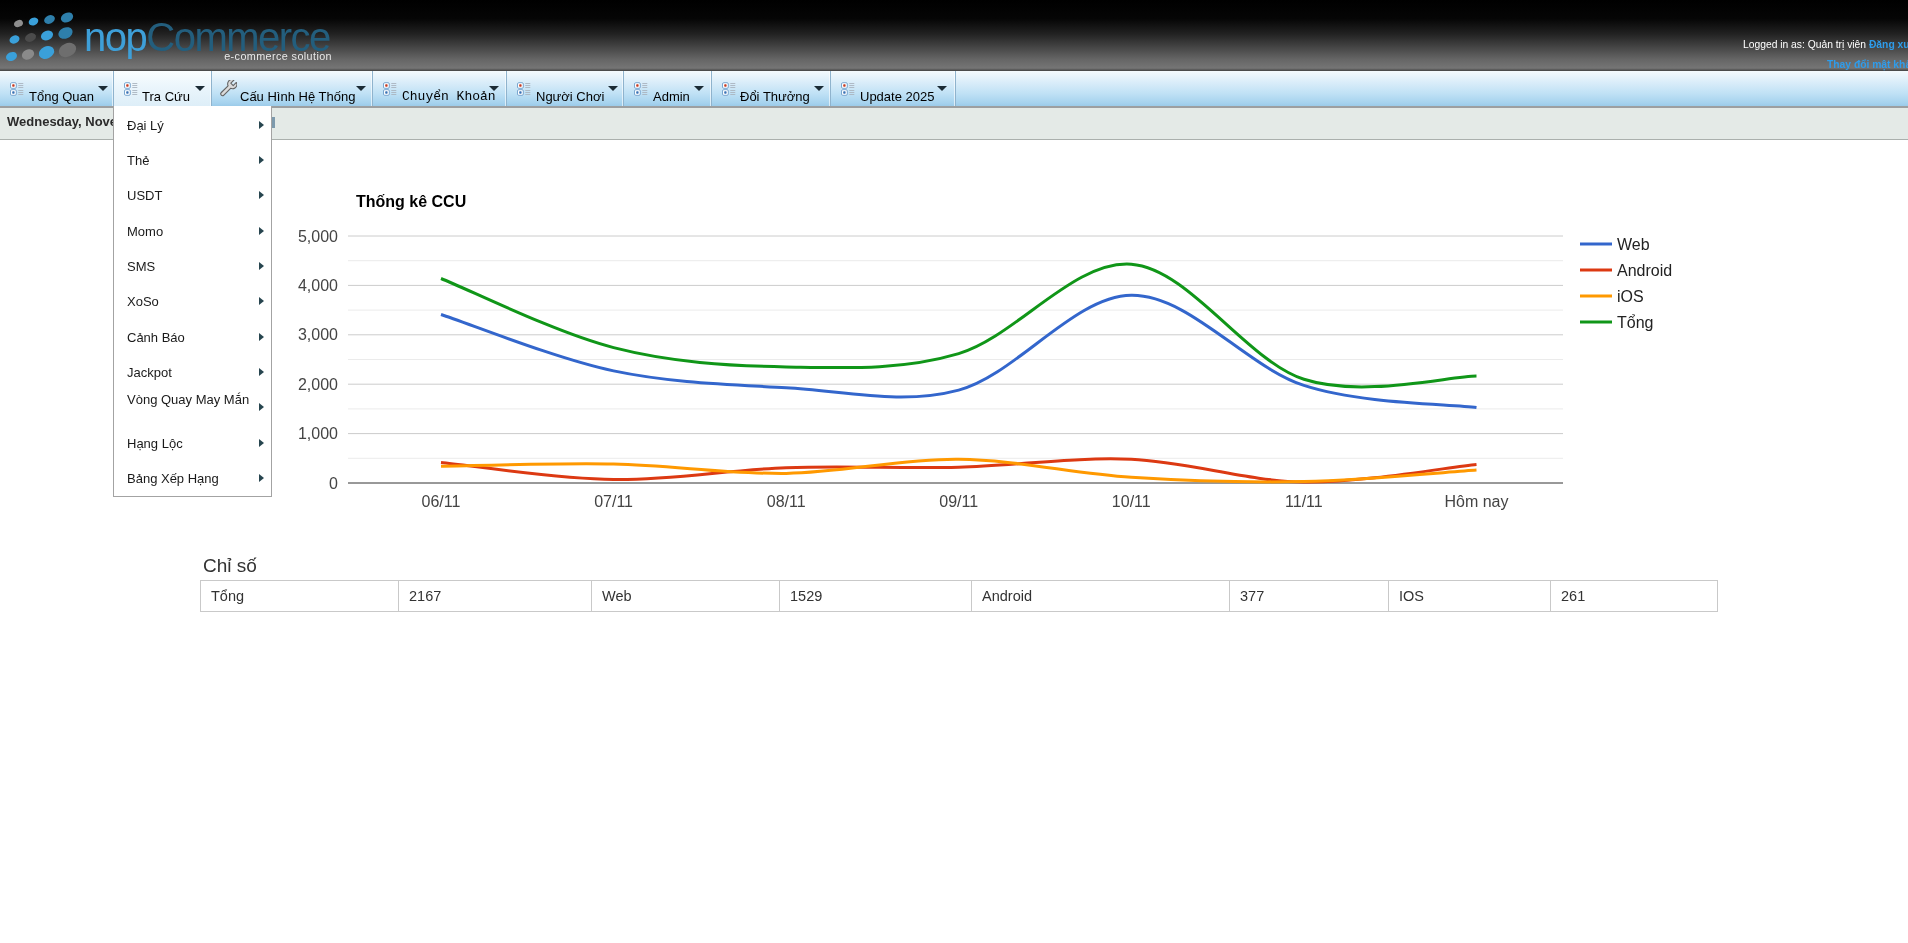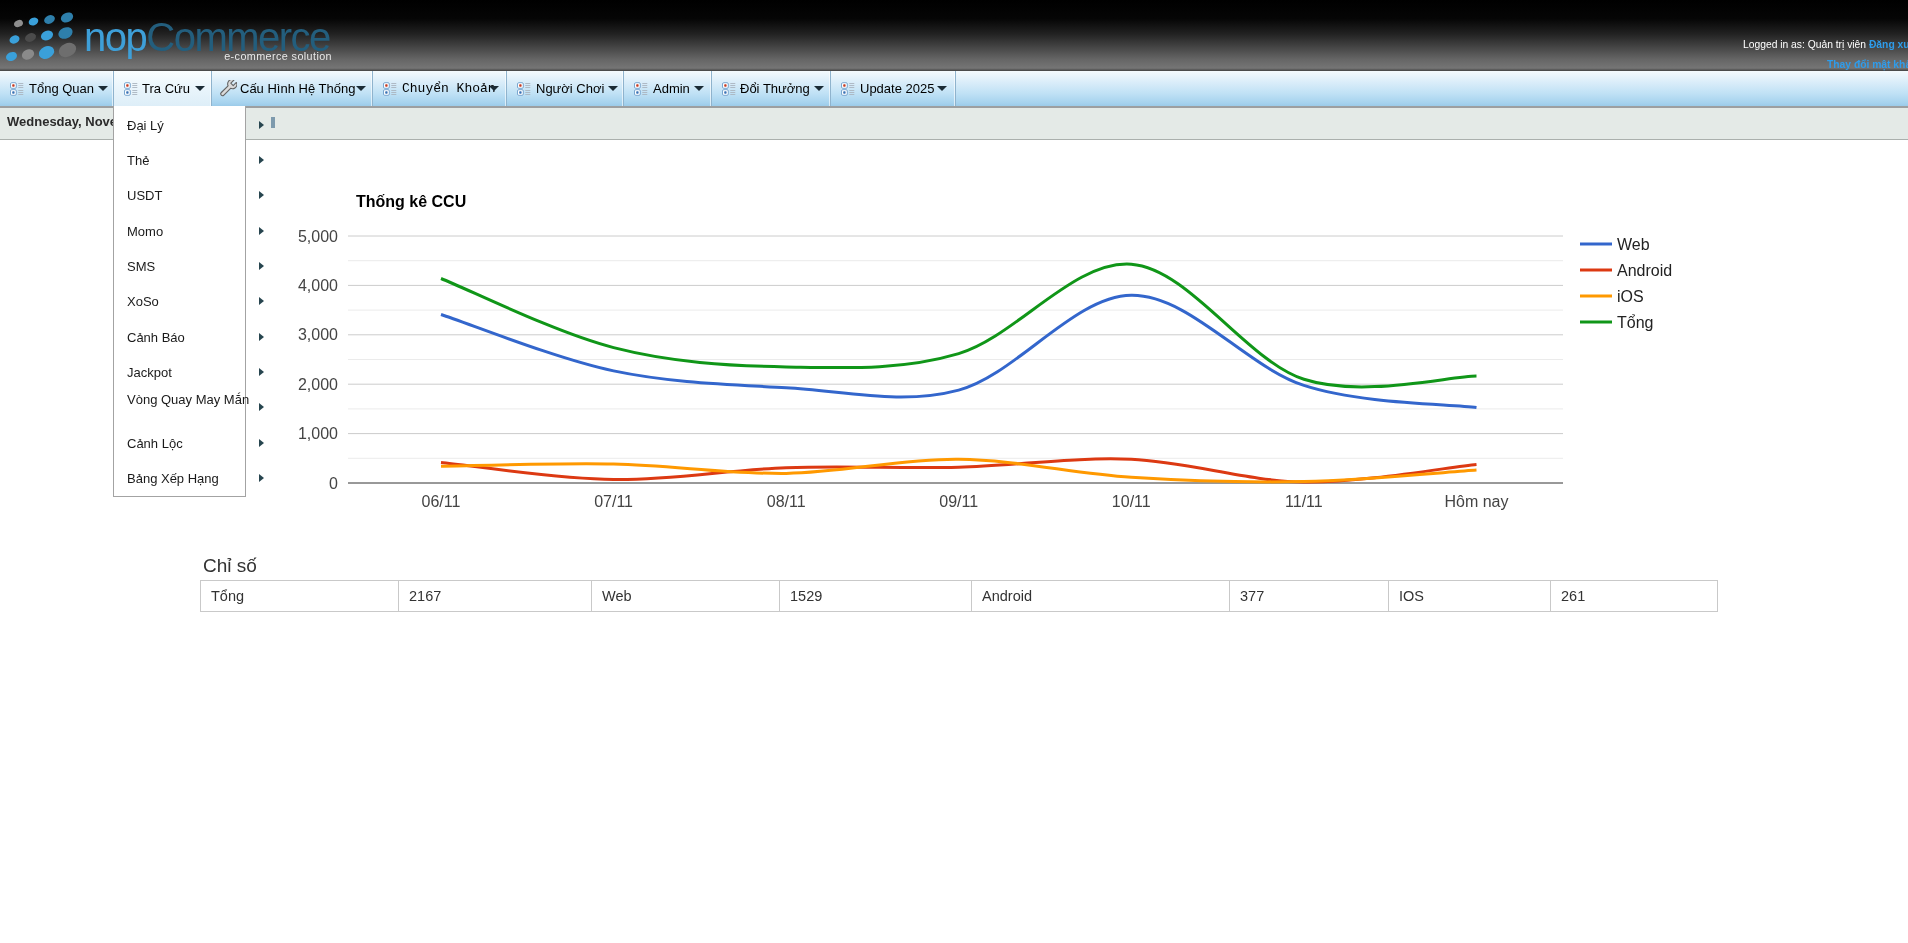--- a/index.html
+++ b/index.html
@@ -8,31 +8,31 @@
 #header{position:absolute;top:0;left:0;width:1908px;height:71px;
  background:linear-gradient(180deg,#000 0%,#050505 26%,#222 48%,#444 66%,#666 84%,#757575 96%,#424242 100%);}
 #loggedin{position:absolute;top:39px;left:1743px;font-size:10.3px;color:#fff;white-space:nowrap;}
 #changepwd{position:absolute;top:58.5px;left:1827px;font-size:10.3px;font-weight:bold;color:#2e9ceb;white-space:nowrap;}
 
 #menubar{position:absolute;top:71px;left:0;width:1908px;height:35px;
  background:linear-gradient(180deg,#f4fafd 0%,#d8ecf9 35%,#bfe1f5 65%,#a5d2ee 92%,#9bcbe9 100%);}
 .mitem{position:absolute;top:0;height:35px;}
 .msep{position:absolute;top:0;width:1px;height:35px;background:#8fb3cd;}
 .msep:before{content:"";position:absolute;left:-1px;top:0;width:1px;height:35px;background:rgba(255,255,255,0.6);}
-.mtext{position:absolute;top:10px;font-size:13px;color:#000;white-space:nowrap;}
+.mtext{position:absolute;top:18px;font-size:13px;color:#000;white-space:nowrap;}
 .mcaret{position:absolute;top:15px;width:0;height:0;border-left:5.5px solid transparent;border-right:5.5px solid transparent;border-top:5.5px solid #1b2b35;}
 .micon{position:absolute;top:11px;}
 .hl{background:linear-gradient(180deg,#fafdfe 0%,#ecf6fc 40%,#ddeef8 100%);}
 
 #datebar{position:absolute;top:106px;left:0;width:1908px;height:34px;background:#e4eae7;
  border-top:2px solid #9c9fa1;border-bottom:1px solid #aab0ad;box-sizing:border-box;}
 #datetext{position:absolute;top:114px;left:7px;font-size:13px;font-weight:bold;color:#2b2b2b;white-space:nowrap;}
 #fragment{position:absolute;top:117px;left:271px;width:4px;height:11px;background:#7d9aad;}
 
-#dropdown{position:absolute;top:106px;left:113px;width:133px;height:391px;background:#fff;
+#dropdown{position:absolute;top:106px;left:113px;width:159px;height:391px;background:#fff;
  border:1px solid #a3a3a3;border-top:none;box-sizing:border-box;z-index:50;}
 .ditem{position:absolute;left:13px;font-size:13px;color:#1a1a1a;white-space:nowrap;}
 .darrow{position:absolute;left:145px;width:0;height:0;border-top:4.5px solid transparent;border-bottom:4.5px solid transparent;border-left:5px solid #27454f;}
 
 #chiso{position:absolute;top:555px;left:203px;font-size:19px;color:#333;}
 #tbl{position:absolute;top:580px;left:200px;border-collapse:collapse;table-layout:fixed;width:1517px;}
 #tbl td{box-sizing:border-box;}
 #tbl td{border:1px solid #c9c9c9;height:31px;padding:0 0 0 10px;font-size:14.5px;color:#333;vertical-align:middle;}
 </style>
 </head>
@@ -252,17 +252,17 @@
 <span class="ditem" style="top:153px;">SMS</span>
     <div class="darrow" style="top:156px;"></div>
 <span class="ditem" style="top:188px;">XoSo</span>
     <div class="darrow" style="top:191px;"></div>
 <span class="ditem" style="top:224px;">Cảnh Báo</span>
     <div class="darrow" style="top:227px;"></div>
 <span class="ditem" style="top:259px;">Jackpot</span>
     <div class="darrow" style="top:262px;"></div>
 <span class="ditem" style="top:286px;">Vòng Quay May Mắn</span>
     <div class="darrow" style="top:297px;"></div>
-<span class="ditem" style="top:330px;">Cảnh Lộc</span>
+<span class="ditem" style="top:330px;">Hạng Lộc</span>
     <div class="darrow" style="top:333px;"></div>
 <span class="ditem" style="top:365px;">Bảng Xếp Hạng</span>
     <div class="darrow" style="top:368px;"></div>
 </div>
 
 </body></html>

